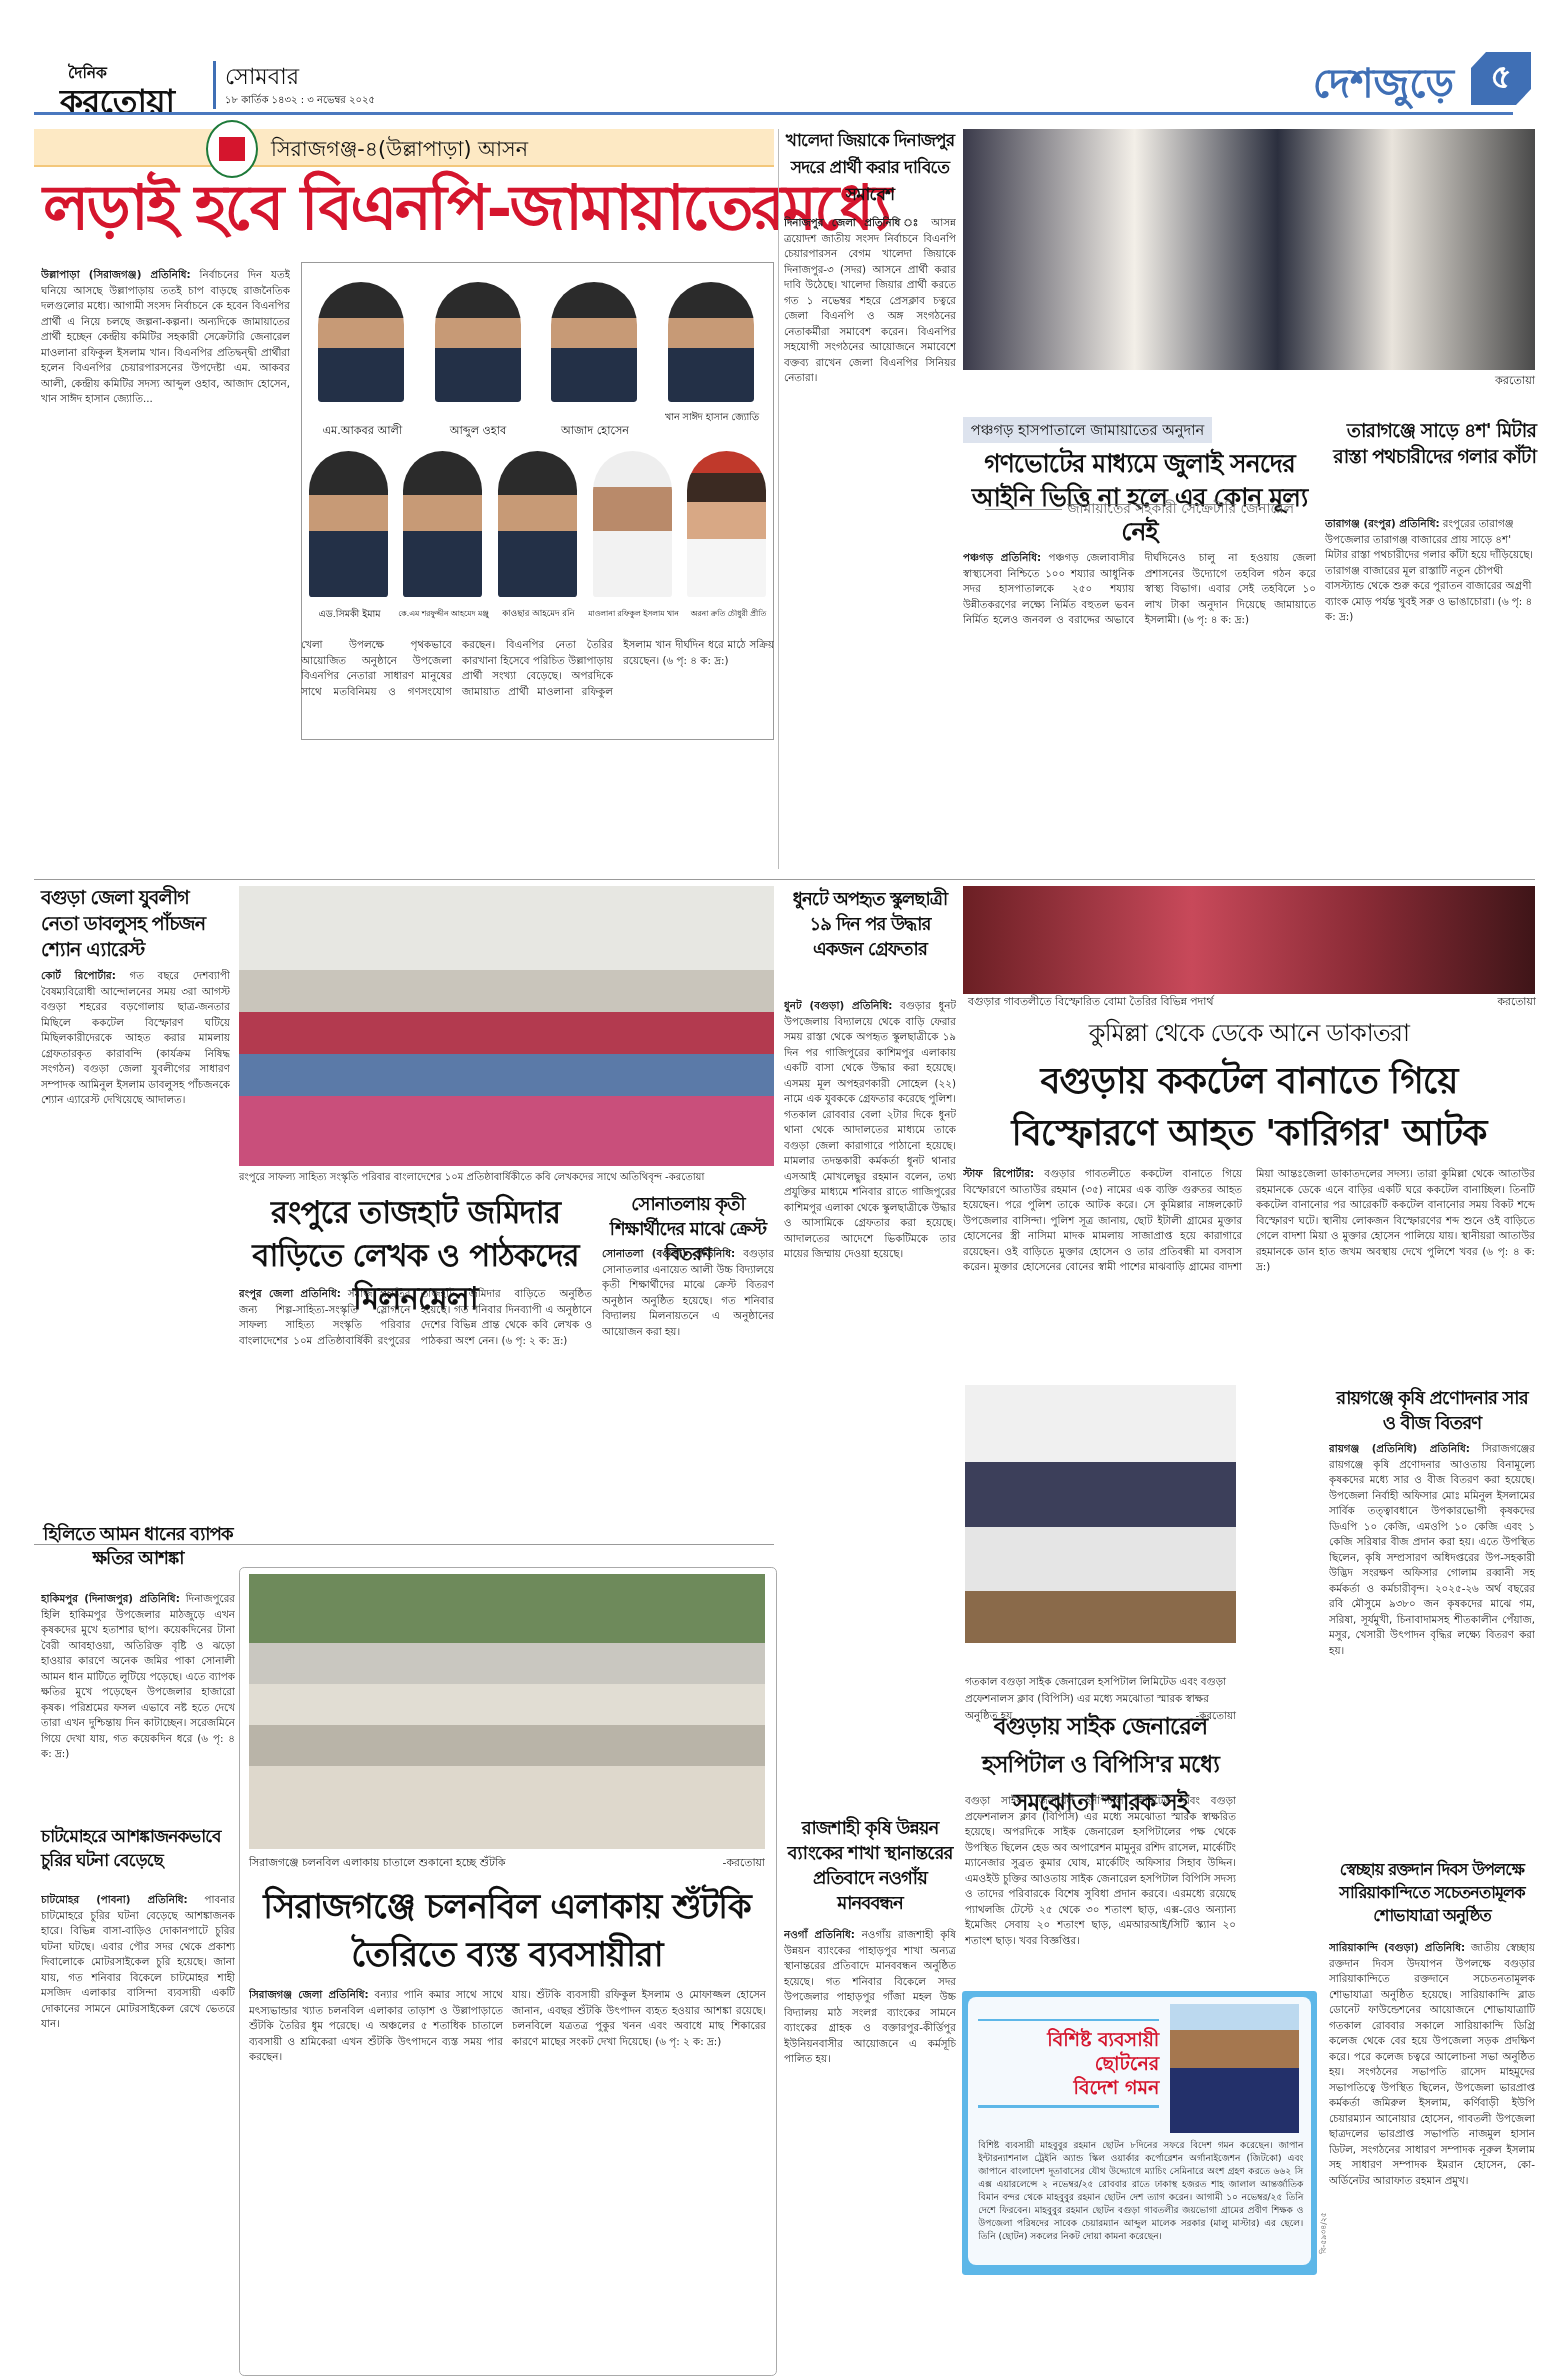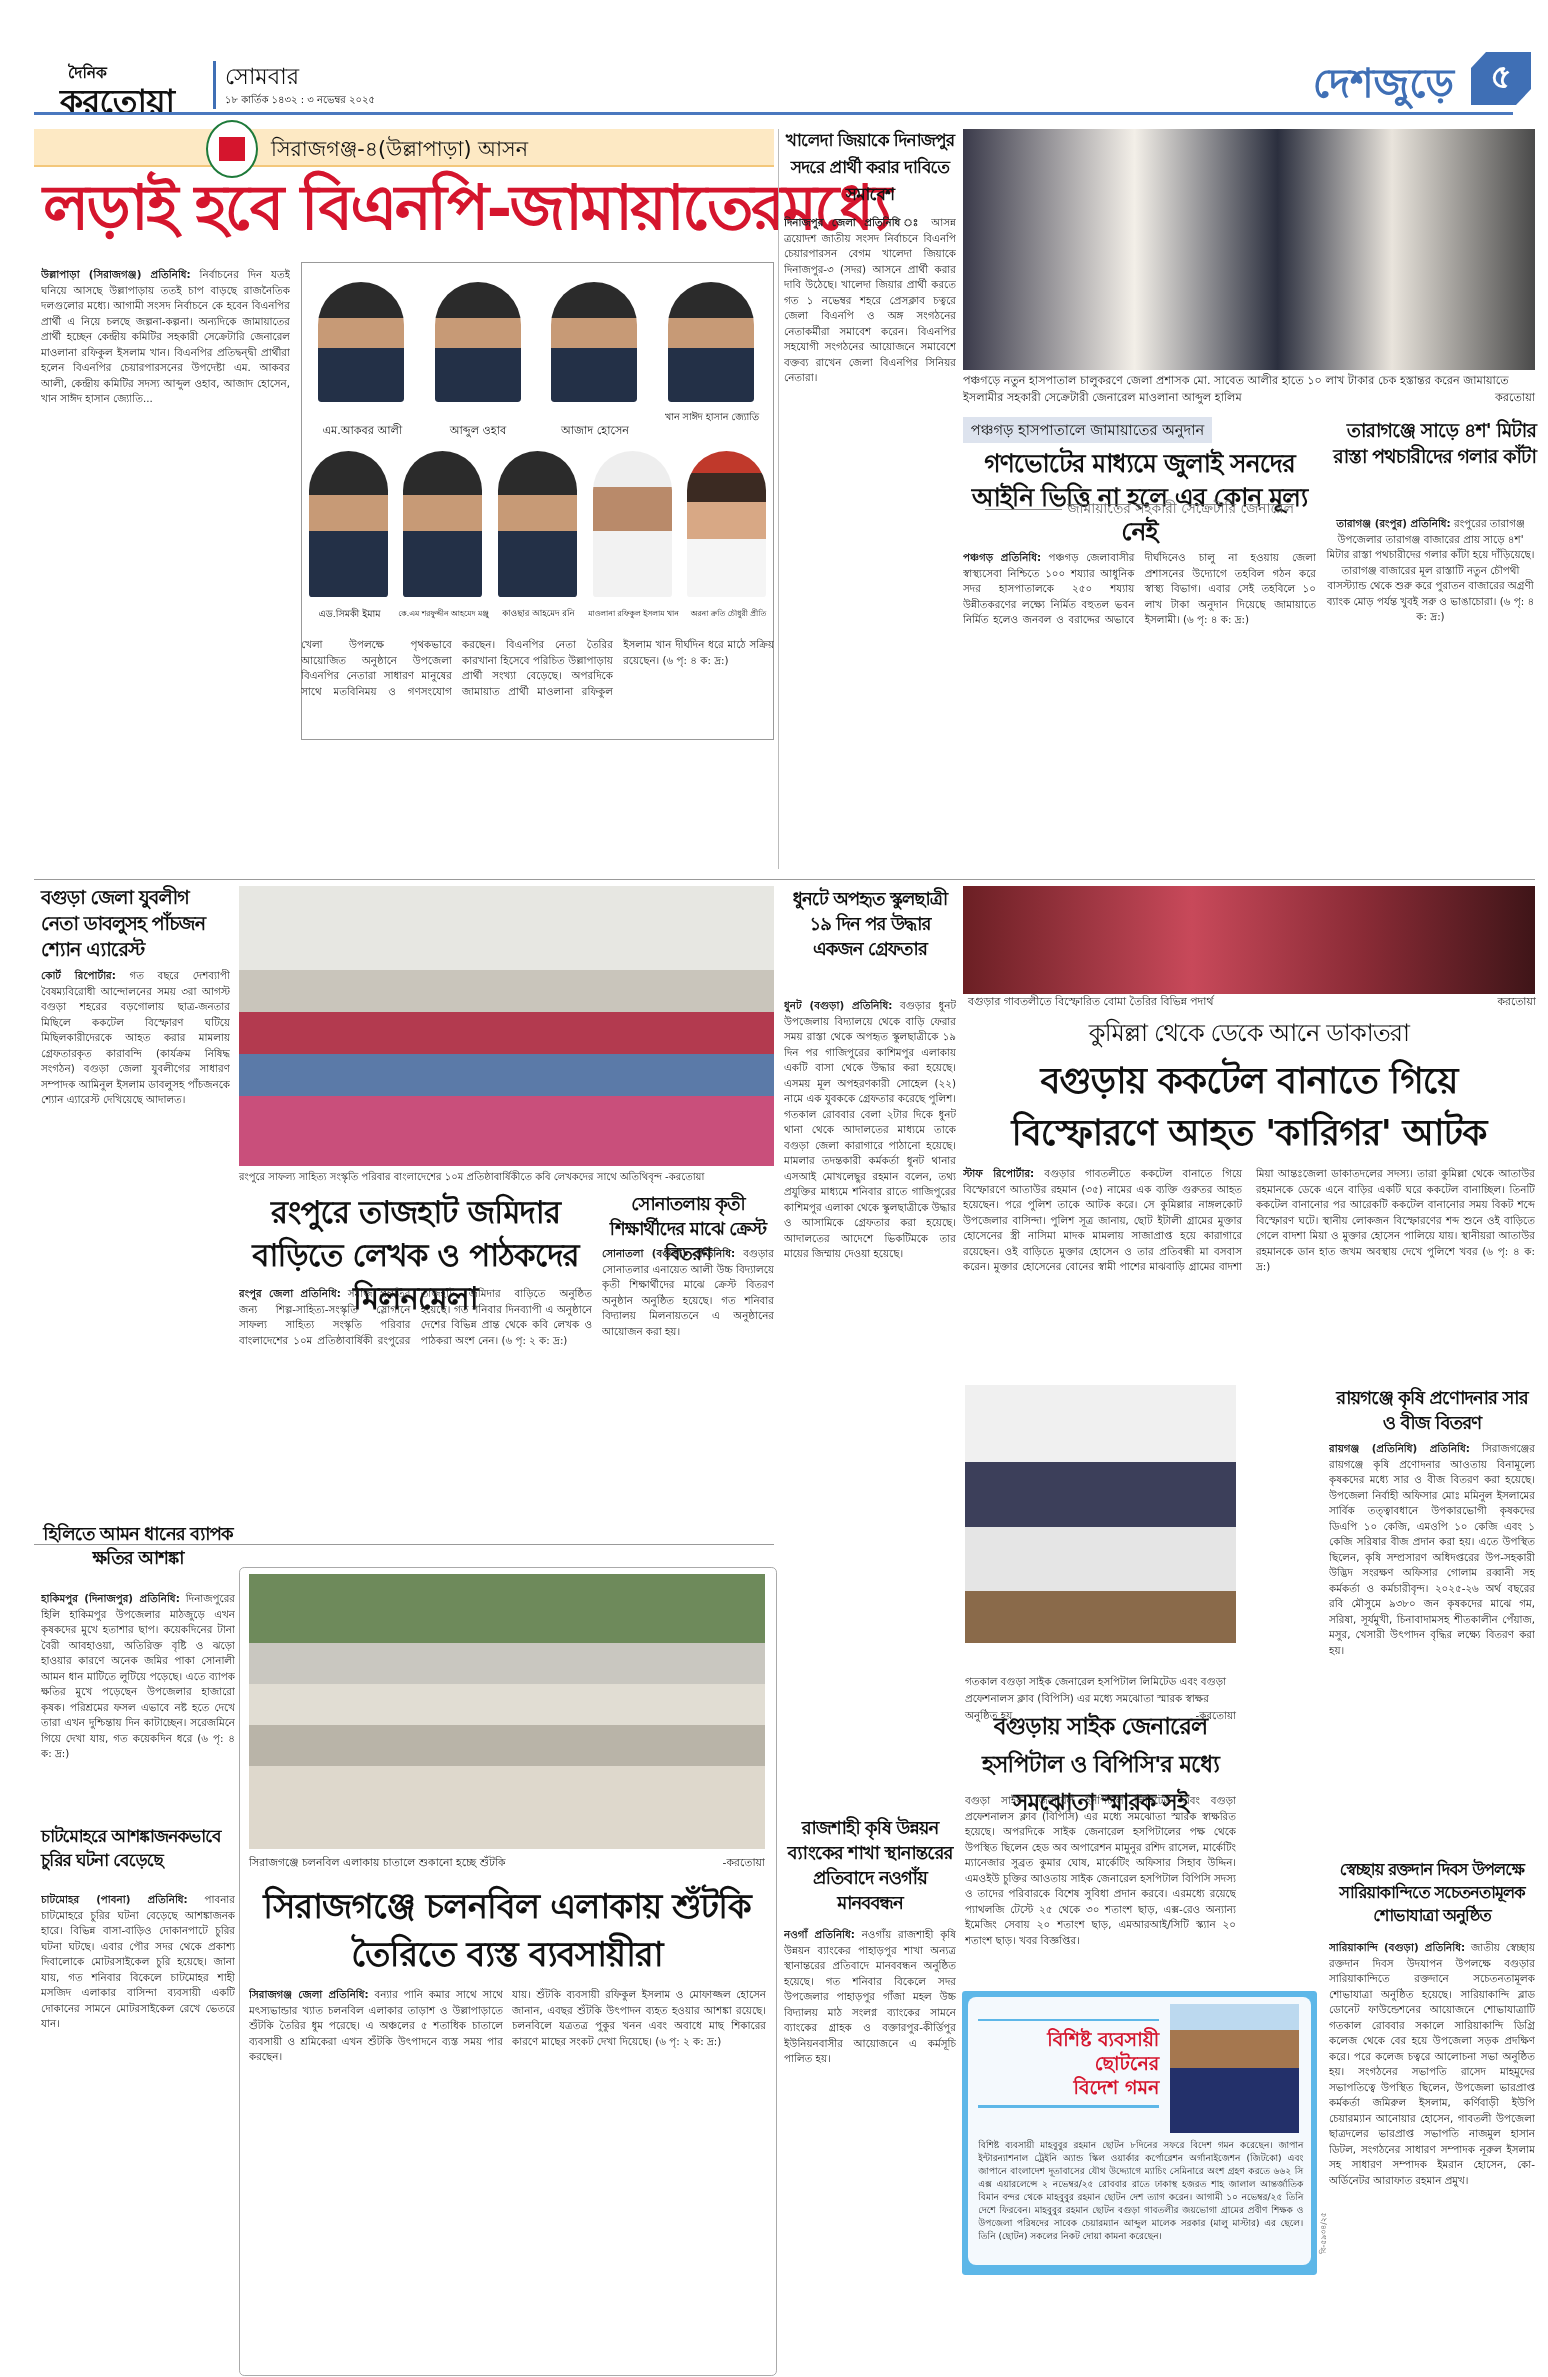--- a/index.html
+++ b/index.html
@@ -89,34 +89,33 @@
 
 <div class="abs rule-v" style="left:778px;top:129px;height:740px"></div>
 <div class="abs hd" style="left:784px;top:127px;width:172px;font-size:17px;line-height:27px">খালেদা জিয়াকে দিনাজপুর সদরে প্রার্থী করার দাবিতে সমাবেশ</div>
 <div class="abs col body-text" style="left:784px;top:215px;width:172px;height:658px">
   <b>দিনাজপুর জেলা প্রতিনিধি ঃ</b>
   <span>আসন্ন ত্রয়োদশ জাতীয় সংসদ নির্বাচনে বিএনপি চেয়ারপারসন বেগম খালেদা জিয়াকে দিনাজপুর-৩ (সদর) আসনে প্রার্থী করার দাবি উঠেছে। খালেদা জিয়ার প্রার্থী করতে গত ১ নভেম্বর শহরে প্রেসক্লাব চত্বরে জেলা বিএনপি ও অঙ্গ সংগঠনের নেতাকর্মীরা সমাবেশ করেন। বিএনপির সহযোগী সংগঠনের আয়োজনে সমাবেশে বক্তব্য রাখেন জেলা বিএনপির সিনিয়র নেতারা।</span>
 </div>
 
 <div class="abs photo" style="left:963px;top:129px;width:572px;height:241px;background:linear-gradient(90deg,#3a3a4a,#f3efe8 30%,#2b2f3e 55%,#e9e4dc 75%,#4a4a4a)"></div>
 <div class="abs caption" style="left:963px;top:372px;width:572px;font-size:11.2px">
-  <span>পঞ্চগড়ে নতুন হাসপাতাল চালুকরণে জেলা প্রশাসক মো. সাবেত আলীর হাতে ১০ লাখ টাকার চেক হস্তান্তর করেন জামায়াতে ইসলামীর সহকারী সেক্রেটারী জেনারেল মাওলানা আব্দুল হালিম</span>
   <span style="float:right">করতোয়া</span>
 </div>
 <div class="abs" style="left:963px;top:417px;width:249px;height:26px;background:#dde3ee;font-size:14.6px;text-align:center;line-height:26px">পঞ্চগড় হাসপাতালে জামায়াতের অনুদান</div>
 <div class="abs hd" style="left:963px;top:447px;width:353px;font-size:25px;line-height:34px">গণভোটের মাধ্যমে জুলাই সনদের আইনি ভিত্তি না হলে এর কোন মূল্য নেই</div>
 <div class="abs" style="left:963px;top:497px;width:353px;font-size:13.8px;color:#666;text-align:center;border-top:0"><span style="display:inline-block;width:77px;border-top:0.9px solid #888;vertical-align:middle;margin-right:5.2px"></span><span>জামায়াতের সহকারী সেক্রেটারি জেনারেল</span></div>
 <div class="abs col body-text" style="left:963px;top:550px;width:353px;height:323px;column-count:2;column-gap:10.3px">
   <b>পঞ্চগড় প্রতিনিধি:</b>
   <span>পঞ্চগড় জেলাবাসীর স্বাস্থ্যসেবা নিশ্চিতে ১০০ শয্যার আধুনিক সদর হাসপাতালকে ২৫০ শয্যায় উন্নীতকরণের লক্ষ্যে নির্মিত বহুতল ভবন নির্মিত হলেও জনবল ও বরাদ্দের অভাবে দীর্ঘদিনেও চালু না হওয়ায় জেলা প্রশাসনের উদ্যোগে তহবিল গঠন করে স্বাস্থ্য বিভাগ। এবার সেই তহবিলে ১০ লাখ টাকা অনুদান দিয়েছে জামায়াতে ইসলামী।</span>
   <span>(৬ পৃ: ৪ ক: দ্র:)</span>
 </div>
 
 <div class="abs hd" style="left:1325px;top:417px;width:211px;font-size:19px;line-height:26px;text-align:right">তারাগঞ্জে সাড়ে ৪শ' মিটার রাস্তা পথচারীদের গলার কাঁটা</div>
-<div class="abs col body-text" style="left:1325px;top:516px;width:211px;height:357px;text-align:center">
+<div class="abs col body-text" style="left:1325px;top:516px;width:211px;height:357px;text-align:left">
   <b>তারাগঞ্জ (রংপুর) প্রতিনিধি:</b>
   <span>রংপুরের তারাগঞ্জ উপজেলার তারাগঞ্জ বাজারের প্রায় সাড়ে ৪শ' মিটার রাস্তা পথচারীদের গলার কাঁটা হয়ে দাঁড়িয়েছে। তারাগঞ্জ বাজারের মূল রাস্তাটি নতুন চৌপথী বাসস্ট্যান্ড থেকে শুরু করে পুরাতন বাজারের অগ্রণী ব্যাংক মোড় পর্যন্ত খুবই সরু ও ভাঙাচোরা।</span>
   <span>(৬ পৃ: ৪ ক: দ্র:)</span>
 </div>
 
 <div class="abs" style="left:34px;top:879px;width:1501px;height:0.9px;background:#999"></div>
 <div class="abs hd" style="left:41px;top:884px;width:189px;font-size:19px;line-height:26px;text-align:left">বগুড়া জেলা যুবলীগ নেতা ডাবলুসহ পাঁচজন শ্যোন এ্যারেস্ট</div>
 <div class="abs col body-text" style="left:41px;top:968px;width:189px;height:572px">
   <b>কোর্ট রিপোর্টার:</b>
   <span>গত বছরে দেশব্যাপী বৈষম্যবিরোধী আন্দোলনের সময় ৩রা আগস্ট বগুড়া শহরের বড়গোলায় ছাত্র-জনতার মিছিলে ককটেল বিস্ফোরণ ঘটিয়ে মিছিলকারীদেরকে আহত করার মামলায় গ্রেফতারকৃত কারাবন্দি (কার্যক্রম নিষিদ্ধ সংগঠন) বগুড়া জেলা যুবলীগের সাধারণ সম্পাদক আমিনুল ইসলাম ডাবলুসহ পাঁচজনকে শ্যোন এ্যারেস্ট দেখিয়েছে আদালত।</span>

